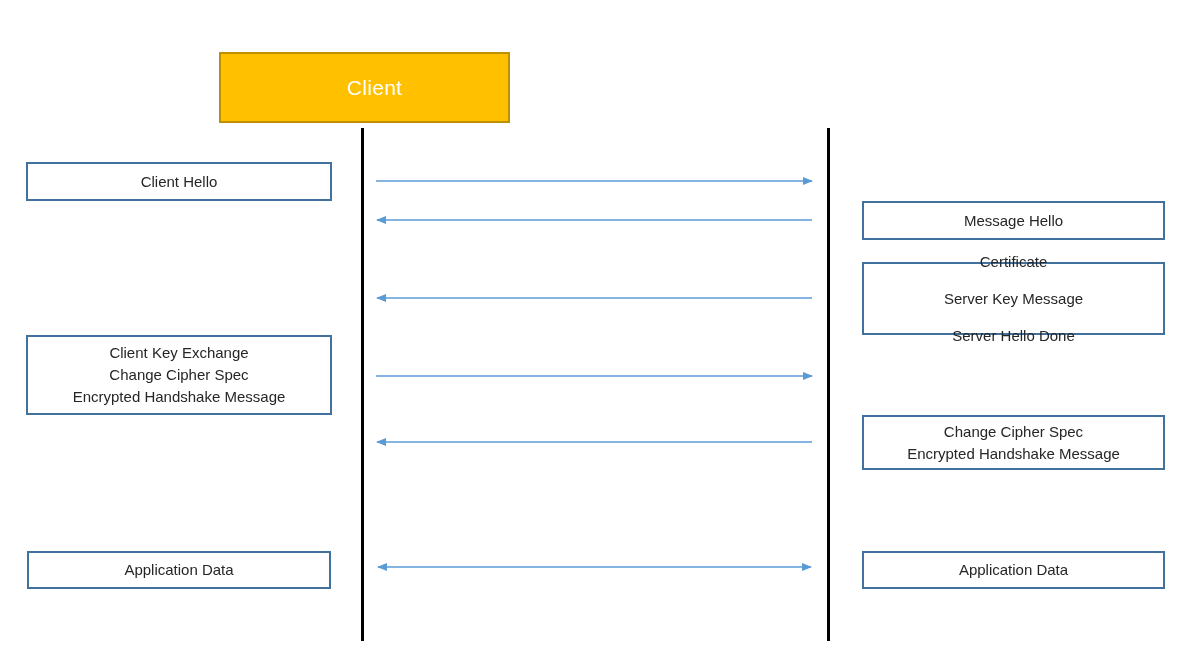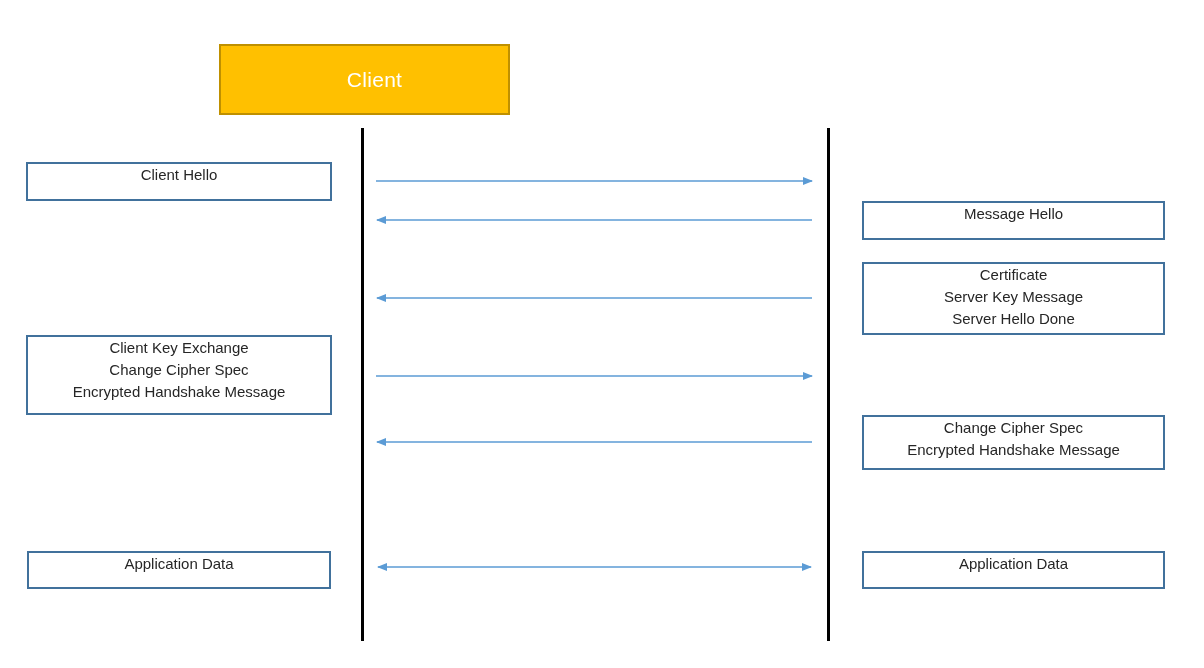--- a/index.html
+++ b/index.html
@@ -11,42 +11,42 @@
   * { box-sizing:border-box; margin:0; padding:0; }
   body { background:#ffffff; font-family:"Liberation Sans", sans-serif; }
   #canvas {
     position:relative; width:1204px; height:668px;
     background:#ffffff; overflow:hidden;
   }
   .actor {
     position:absolute; display:flex; align-items:center; justify-content:center;
     font-size:21px; color:var(--actor-text); letter-spacing:0.3px;
   }
-  .actor.client { left:219px; top:44px; width:291px; height:71px;
+  .actor.client { left:219px; top:52px; width:291px; height:71px;
     background:var(--client-fill); border:2px solid var(--client-border);padding-left:20px; }
   .actor.server { left:680px; top:36px; width:291px; height:71px;
     background:var(--server-fill); border:2px solid var(--server-border); }
   .lifeline {
     position:absolute; top:128px; height:513px; width:2.5px;
     background:var(--lifeline);
   }
   .lifeline.left  { left:361px; }
   .lifeline.right { left:827px; }
   .msg-box {
     position:absolute; display:flex; flex-direction:column;
-    align-items:center; justify-content:flex-start;
+    align-items:center; justify-content:center;
     background:#ffffff; border:2px solid var(--message-border);
     font-size:15px; color:var(--text); line-height:22px; text-align:center;
   }
   .msg-box span { display:block; }
   #mb-client-hello        { left:26px;  top:162px; width:306px; height:39px; }
   #mb-client-key-exchange { left:26px;  top:335px; width:306px; height:80px; }
   #mb-app-data-left       { left:27px;  top:551px; width:304px; height:38px; }
   #mb-server-hello        { left:862px; top:201px; width:303px; height:39px; }
-  #mb-certificate         { left:862px; top:262px; width:303px; height:73px; }
+  #mb-certificate         { left:862px; top:262px; width:303px; height:73px;gap:15px; }
   #mb-change-cipher       { left:862px; top:415px; width:303px; height:55px; }
   #mb-app-data-right      { left:862px; top:551px; width:303px; height:38px; }
   svg.arrows { position:absolute; left:0; top:0; width:1204px; height:668px; pointer-events:none; }
   svg.arrows line { stroke:var(--arrow); stroke-width:1.6; }
   svg.arrows .head { fill:var(--arrow); }
 </style>
 </head>
 <body>
 
 <div id="canvas">

